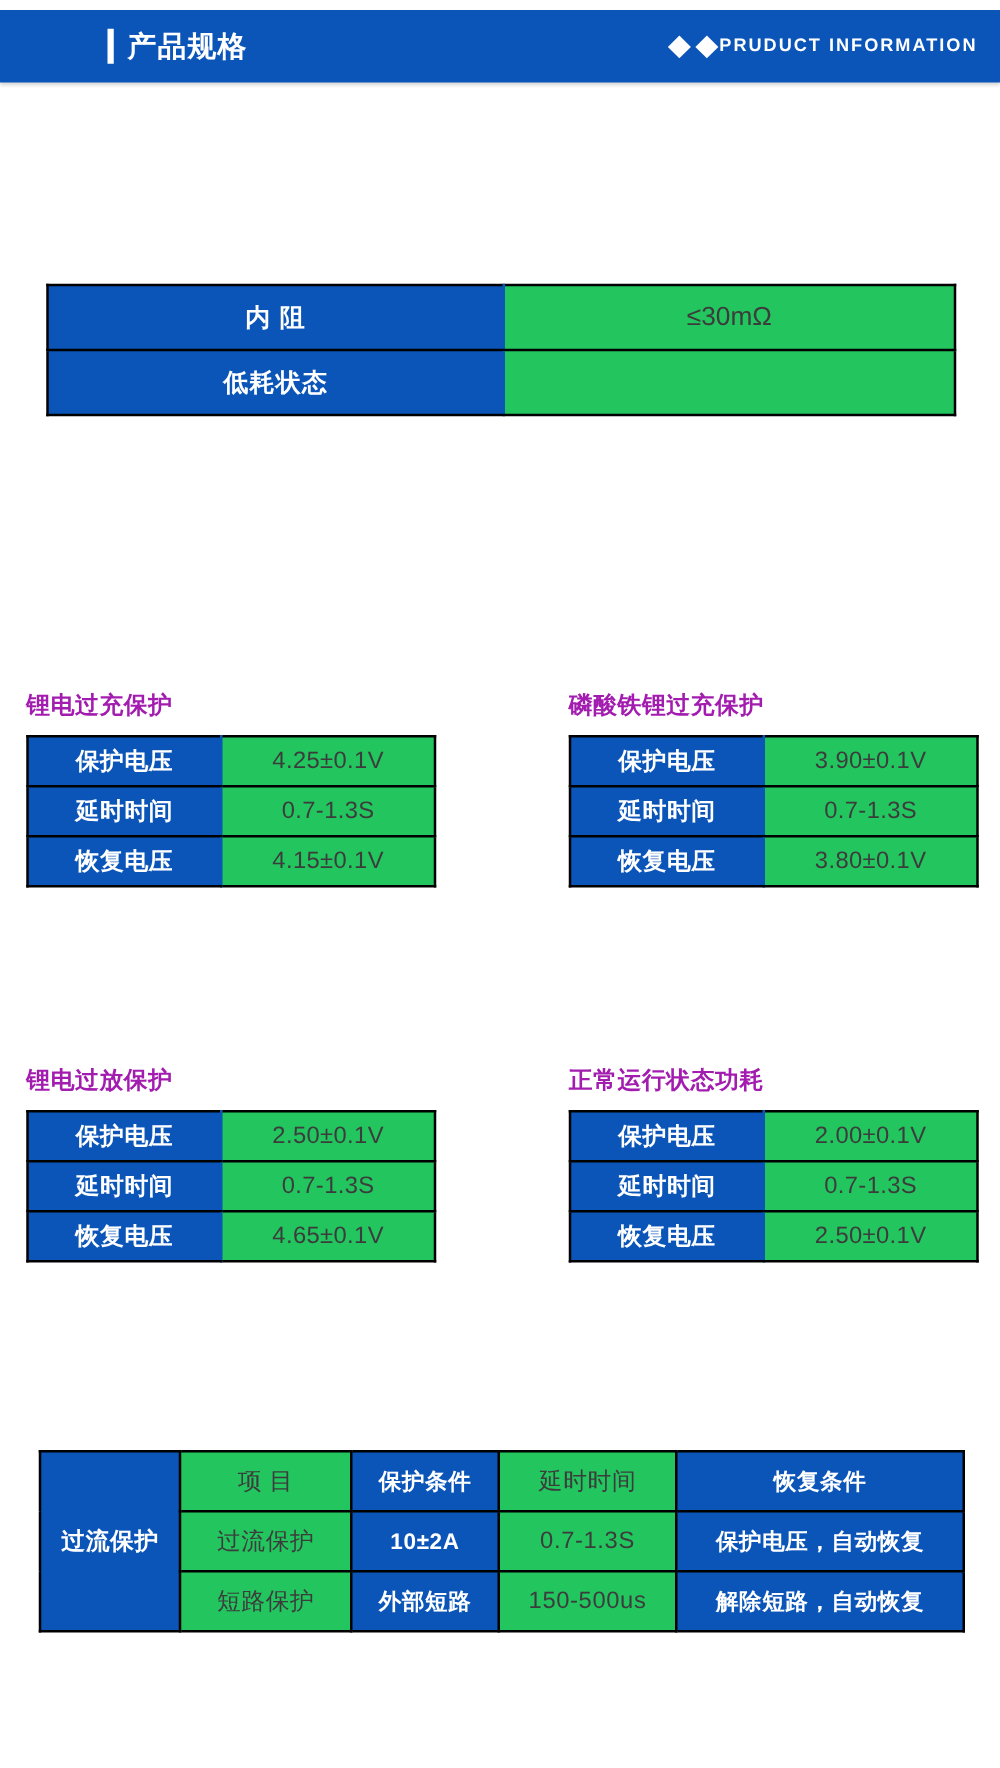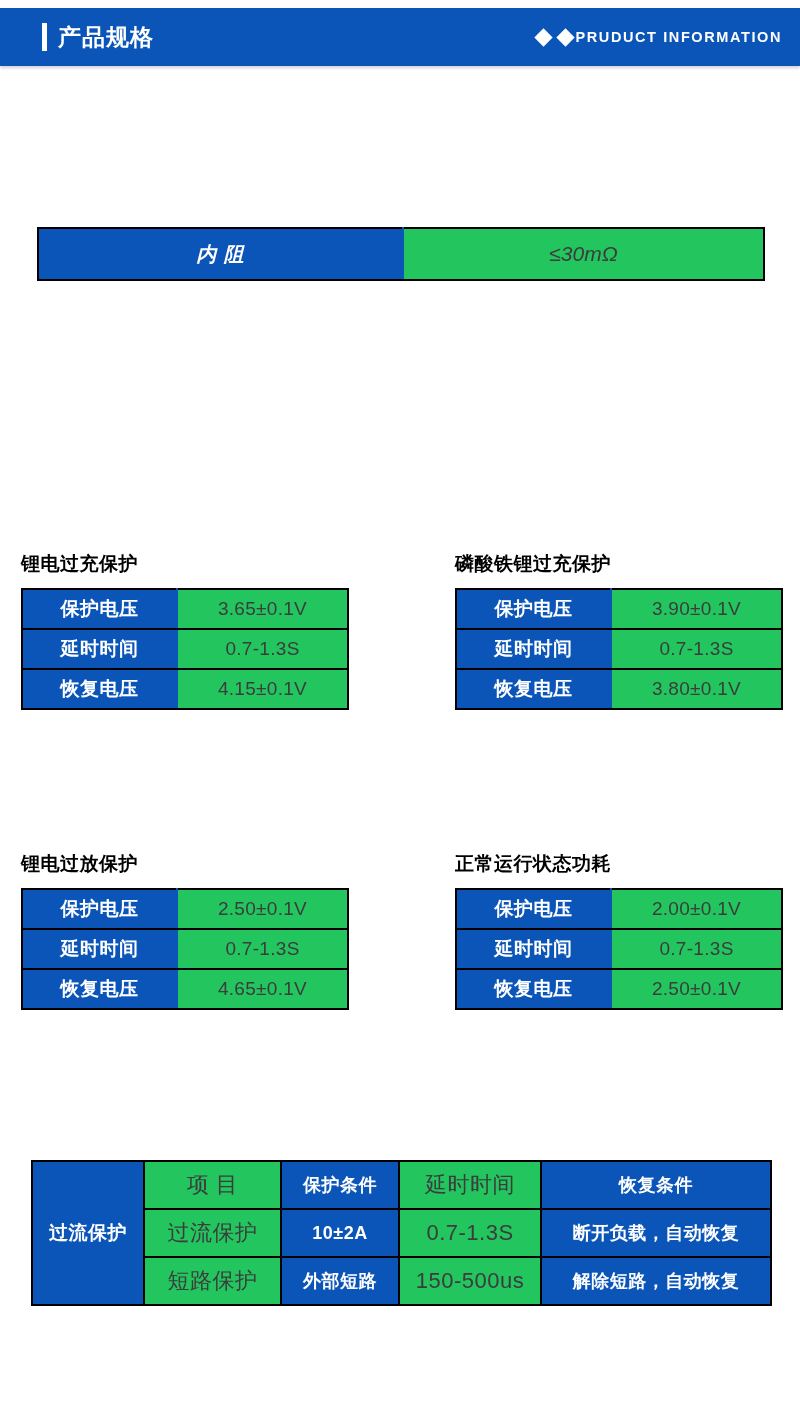--- a/index.html
+++ b/index.html
@@ -23,20 +23,21 @@
   .header {
     position: absolute;
     left: 0;
     top: 8px;
     width: 800px;
     height: 58px;
     background: #0B55B8;
     display: flex;
     align-items: center;
     box-shadow: 0 2px 3px rgba(0,0,0,0.18);
+    padding-left: 44px;
   }
   .header-accent {
     width: 5px;
     height: 28px;
     background: #ffffff;
     margin-left: 42px;
     flex: none;
   }
   .header-title {
     color: #ffffff;
@@ -93,39 +94,39 @@
     font-weight: bold;
     border-color: #000000;
   }
 
   
   #tbl-specs {
     left: 37px;
     top: 227px;
     width: 726px;
   }
-  #tbl-specs td { height: 52px; font-style: italic; }
+  #tbl-specs td { height: 52px; }
   #tbl-specs td.blue {
     font-size: 20px;
     letter-spacing: 1px;
     border-left-color: #000000;
     border-right-color: #0B55B8;
   }
   #tbl-specs td.val {
     font-size: 21px;
     color: #3c3c3c;
     border-left-color: #ffffff;
   }
 
   
   .sect-title {
     position: absolute;
     font-size: 19px;
     font-weight: bold;
-    color: #000000;
+    color: #a21caf;
     white-space: nowrap;
     letter-spacing: 0.5px;
   }
 
   
   .small-tbl td { height: 40px; }
   .small-tbl td.blue {
     font-size: 19px;
     letter-spacing: 0.5px;
     border-right-color: #0B55B8;
@@ -148,21 +149,21 @@
   #title-od-lfp { left: 455px; top: 851px; }
 
   
   #tbl-ocp {
     left: 31px;
     top: 1160px;
     width: 739px;
   }
   #tbl-ocp td {
     height: 48px;
-    font-size: 22px;
+    font-size: 19px;
     letter-spacing: 0.5px;
   }
   #tbl-ocp td.blue { font-size: 18px; }
   #tbl-ocp td.rowhdr {
     font-size: 19px;
     width: 112px;
   }
   #tbl-ocp td.c-item  { width: 137px; }
   #tbl-ocp td.c-cond  { width: 118px; }
   #tbl-ocp td.c-delay { width: 142px; }
@@ -188,33 +189,37 @@
   <table class="tbl" id="tbl-specs">
     <colgroup>
         <col style="width:365px">
         <col style="width:361px">
       </colgroup>
     <tbody>
       <tr>
         <td class="blue">内  阻</td>
         <td class="val">≤30mΩ</td>
       </tr>
+      <tr>
+        <td class="blue">低耗状态</td>
+        <td class="val"></td>
+      </tr>
     </tbody>
   </table>
 
   <div class="sect-title" id="title-oc-li">锂电过充保护</div>
   <table class="tbl small-tbl" id="tbl-oc-li">
     <colgroup>
         <col style="width:155px">
         <col style="width:171px">
       </colgroup>
     <tbody>
       <tr>
         <td class="blue">保护电压</td>
-        <td class="val">3.65±0.1V</td>
+        <td class="val">4.25±0.1V</td>
       </tr>
       <tr>
         <td class="blue">延时时间</td>
         <td class="val">0.7-1.3S</td>
       </tr>
       <tr>
         <td class="blue">恢复电压</td>
         <td class="val">4.15±0.1V</td>
       </tr>
     </tbody>
@@ -292,21 +297,21 @@
         <td class="blue rowhdr" rowspan="3">过流保护</td>
         <td class="c-item">项  目</td>
         <td class="blue c-cond">保护条件</td>
         <td class="c-delay">延时时间</td>
         <td class="blue c-rec">恢复条件</td>
       </tr>
       <tr>
         <td>过流保护</td>
         <td class="blue">10±2A</td>
         <td>0.7-1.3S</td>
-        <td class="blue">断开负载，自动恢复</td>
+        <td class="blue">保护电压，自动恢复</td>
       </tr>
       <tr>
         <td>短路保护</td>
         <td class="blue">外部短路</td>
         <td>150-500us</td>
         <td class="blue">解除短路，自动恢复</td>
       </tr>
     </tbody>
   </table>
 

